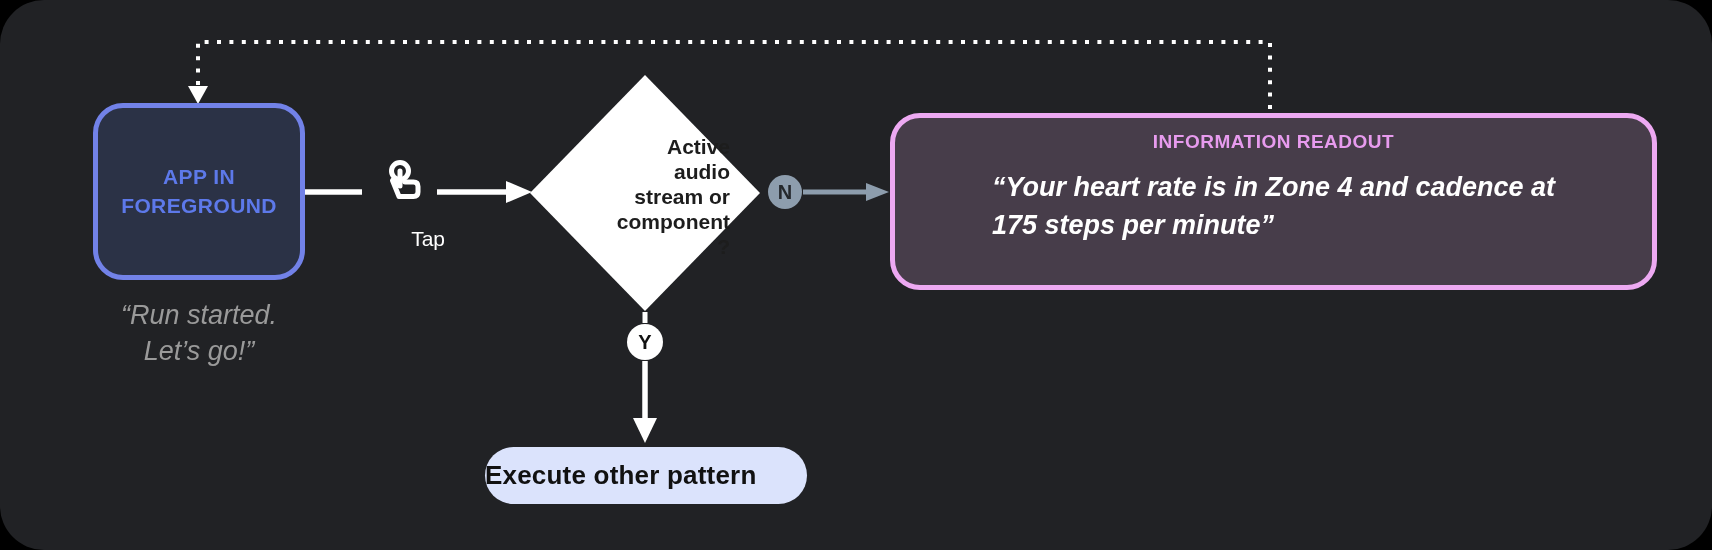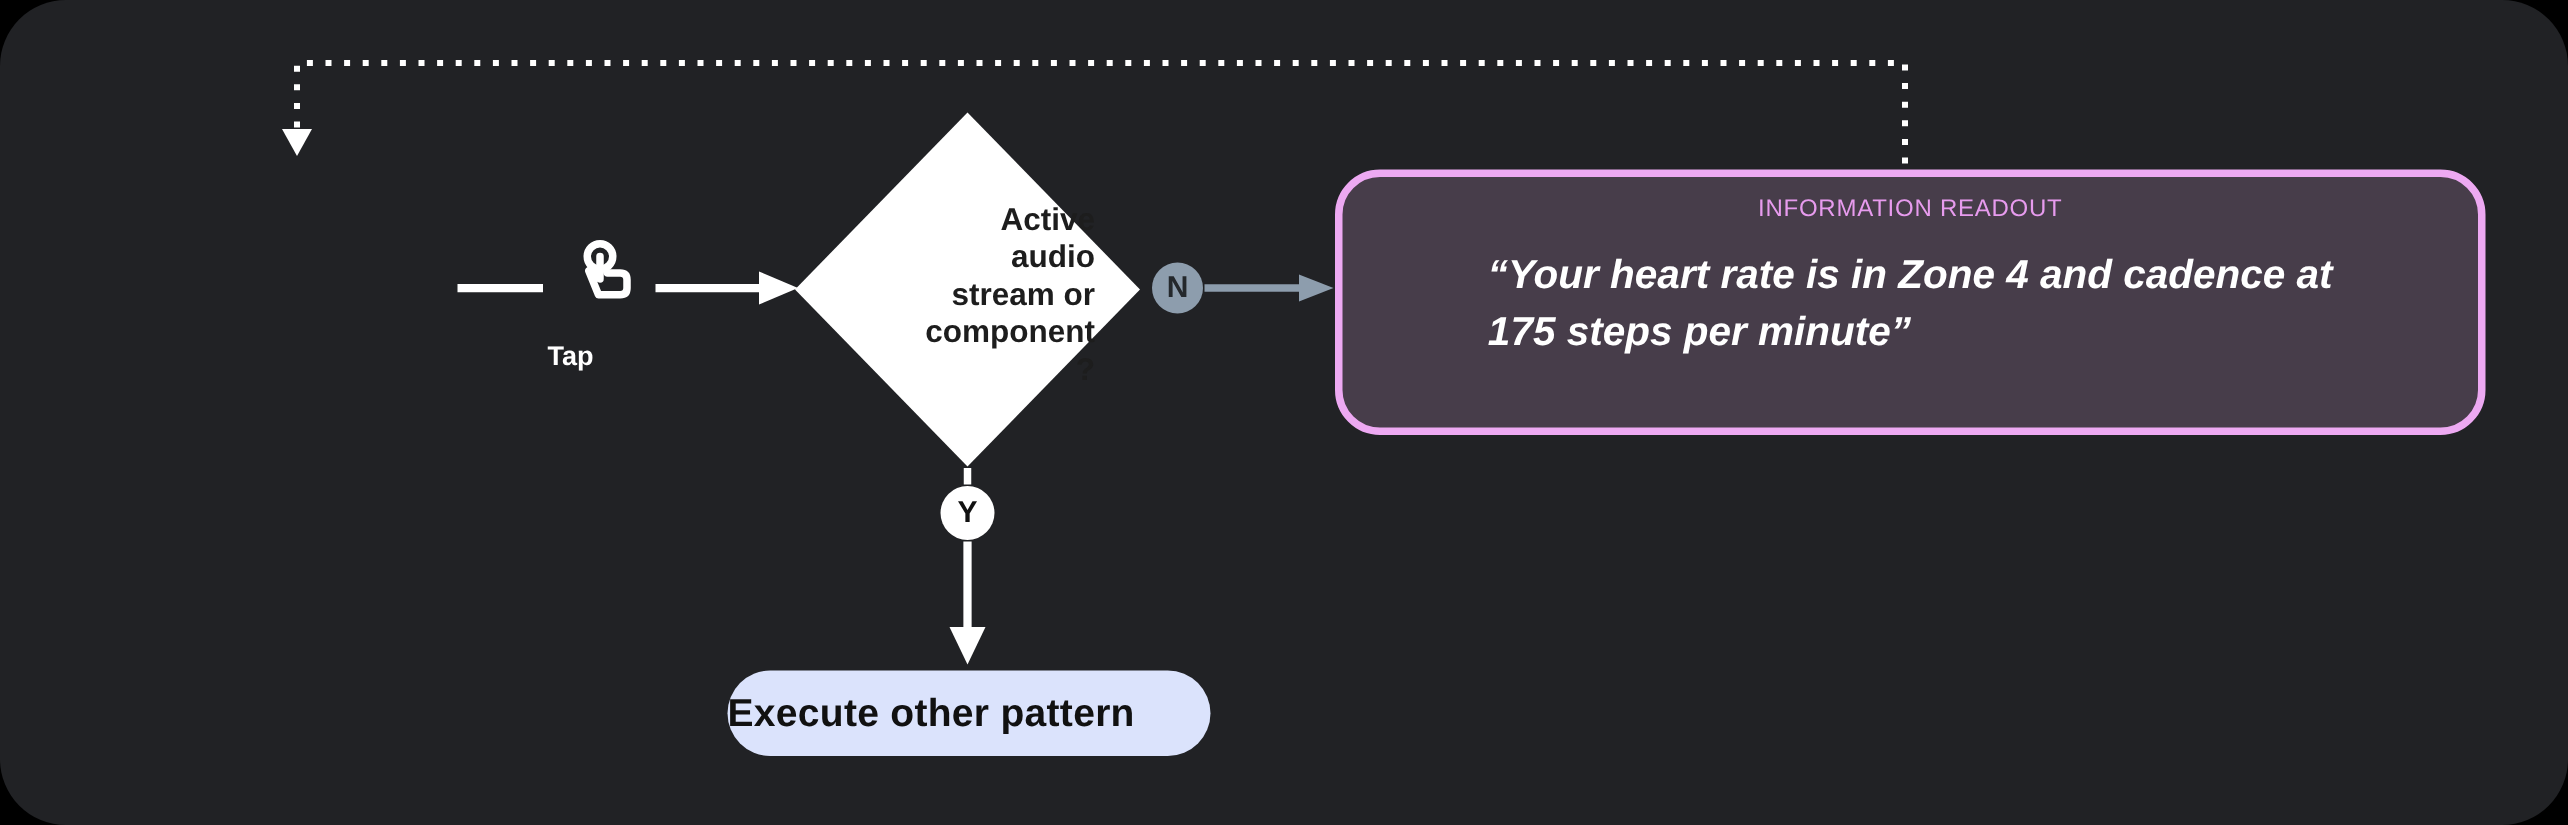--- a/index.html
+++ b/index.html
@@ -26,41 +26,41 @@
   }
   .app-node .label{
     color:var(--app-text);font-weight:bold;font-size:21px;line-height:1.35;
     letter-spacing:.4px;text-align:center;white-space:pre-line;
   }
   .caption{
     left:64px;top:297px;width:270px;text-align:center;
     color:var(--caption-text);font-style:italic;font-size:27px;line-height:1.35;white-space:pre-line;
   }
   .tap-label{
-    left:365px;top:227px;width:80px;text-align:left;
-    color:var(--white);font-weight:bold;font-size:18px;
+    left:365px;top:227px;width:80px;text-align:right;
+    color:var(--white);font-weight:normal;font-size:21px;
   }
   .diamond-text{
     left:560px;top:134px;width:170px;text-align:right;
     color:var(--diamond-text);font-weight:bold;font-size:21px;line-height:25px;white-space:pre-line;
   }
   .badge{
     width:34px;height:34px;border-radius:50%;
     display:flex;align-items:center;justify-content:center;
     font-weight:bold;font-size:20px;
   }
   .badge-n{left:768px;top:175px;background:var(--slate);color:var(--slate-text);}
   .badge-y{left:627px;top:324px;width:36px;height:36px;background:var(--white);color:#111;}
   .readout{
     left:890px;top:113px;width:767px;height:177px;
     background:var(--readout-fill);border:5px solid var(--readout-border);border-radius:30px;
     display:flex;flex-direction:column;align-items:center;padding-top:13px;
   }
   .readout .title{
-    color:var(--readout-title);font-weight:normal;font-size:16px;letter-spacing:.5px;
+    color:var(--readout-title);font-weight:bold;font-size:19px;letter-spacing:.5px;
   }
   .readout .quote{
     margin-top:16px;color:var(--white);font-weight:bold;font-style:italic;
     font-size:27px;line-height:1.4;text-align:left;white-space:pre-line;
   }
   .pill{
     left:485px;top:447px;width:322px;height:57px;border-radius:29px;
     background:var(--pill-fill);display:flex;align-items:center;justify-content:flex-start;
   }
   .pill .label{color:var(--pill-text);font-weight:bold;font-size:26px;letter-spacing:.2px;}
@@ -93,20 +93,26 @@
     <line x1="645" y1="312" x2="645" y2="323" class="stroke-white" stroke-width="5"></line>
     <line x1="645" y1="361" x2="645" y2="420" class="stroke-white" stroke-width="5.5"></line>
     <polygon points="633,418 657,418 645,443" class="fill-white"></polygon>
 
     <g transform="translate(378,158)" fill="none" class="stroke-white" stroke-width="5" stroke-linecap="round" stroke-linejoin="round">
       <circle cx="22" cy="13" r="8.5"></circle>
       <path d="M22 13 L22 28 L14.5 22.5 L21 38.5 L35.5 38.5 C38.5 38.5 40 37 40 34 L40 28.5 C40 25.5 38.5 24 35.5 24 L27 24"></path>
     </g>
   </svg>
 
+  <div class="abs app-node">
+    <div class="label">APP IN
+FOREGROUND</div>
+  </div>
+  <div class="abs caption">“Run started.
+Let’s go!”</div>
 
   <div class="abs tap-label">Tap</div>
 
   <div class="abs diamond-text">Active
 audio
 stream or
 component
 ?</div>
 
   <div class="abs badge badge-n">N</div>

